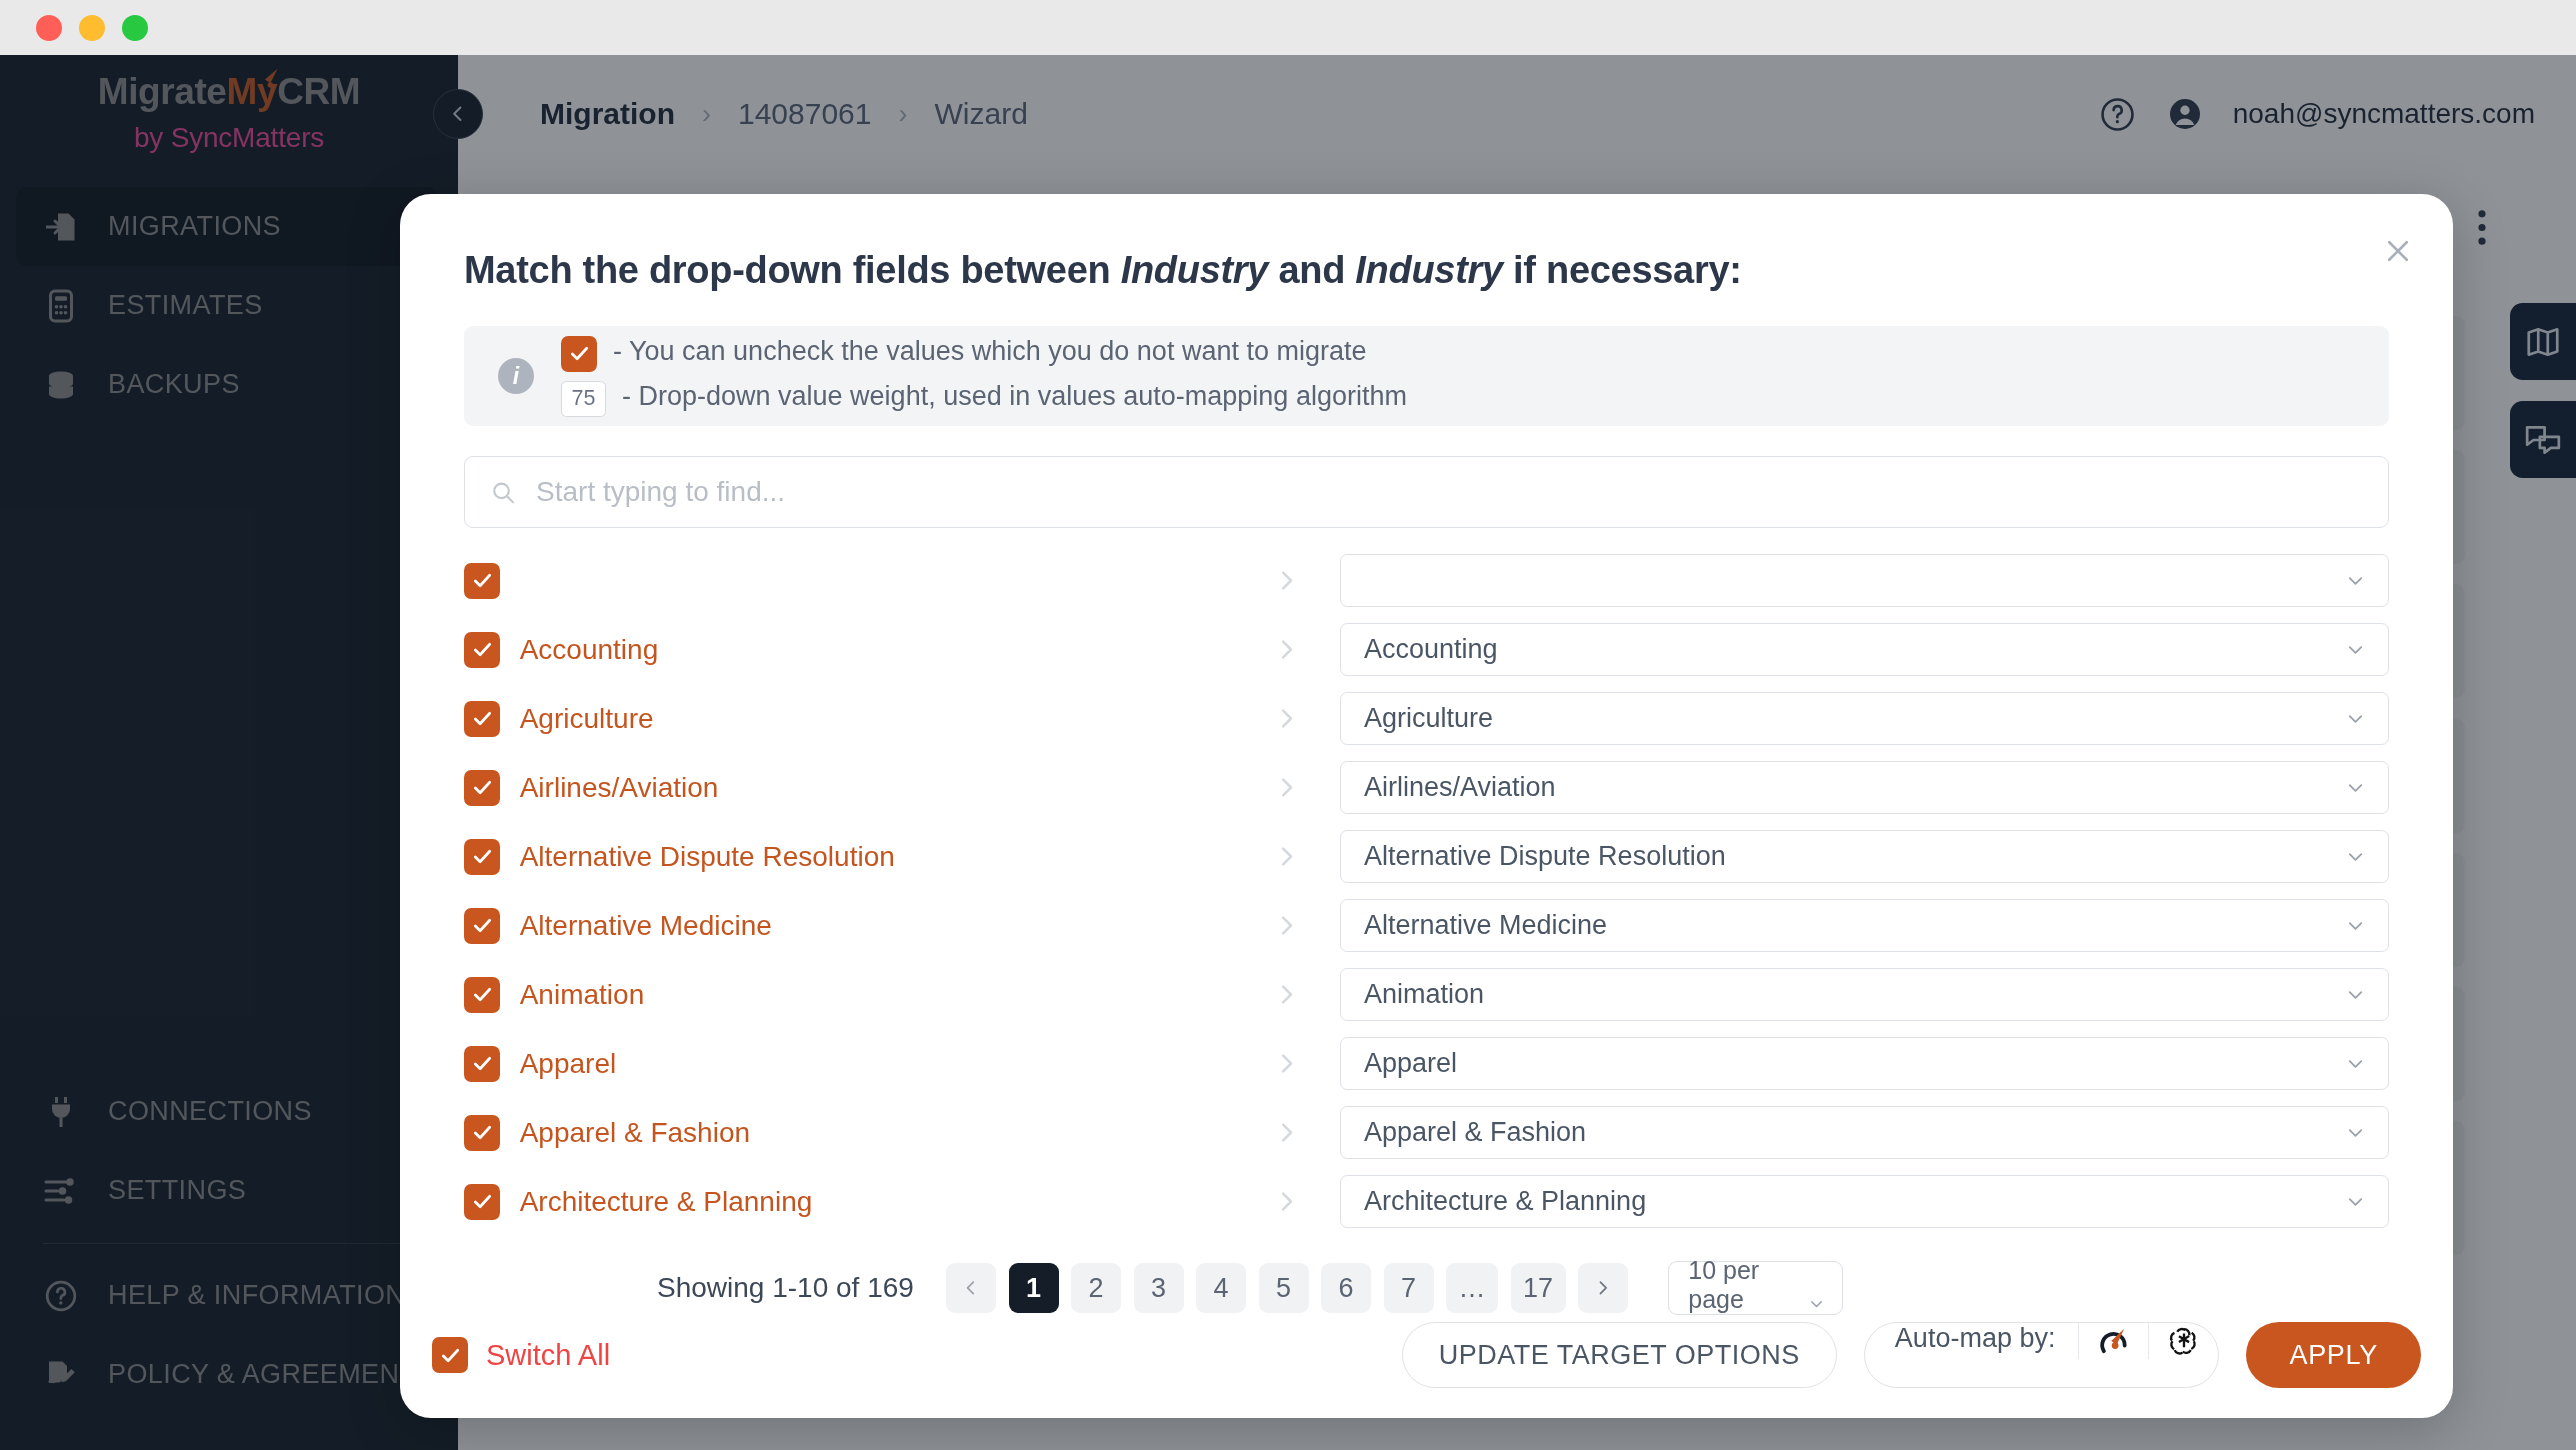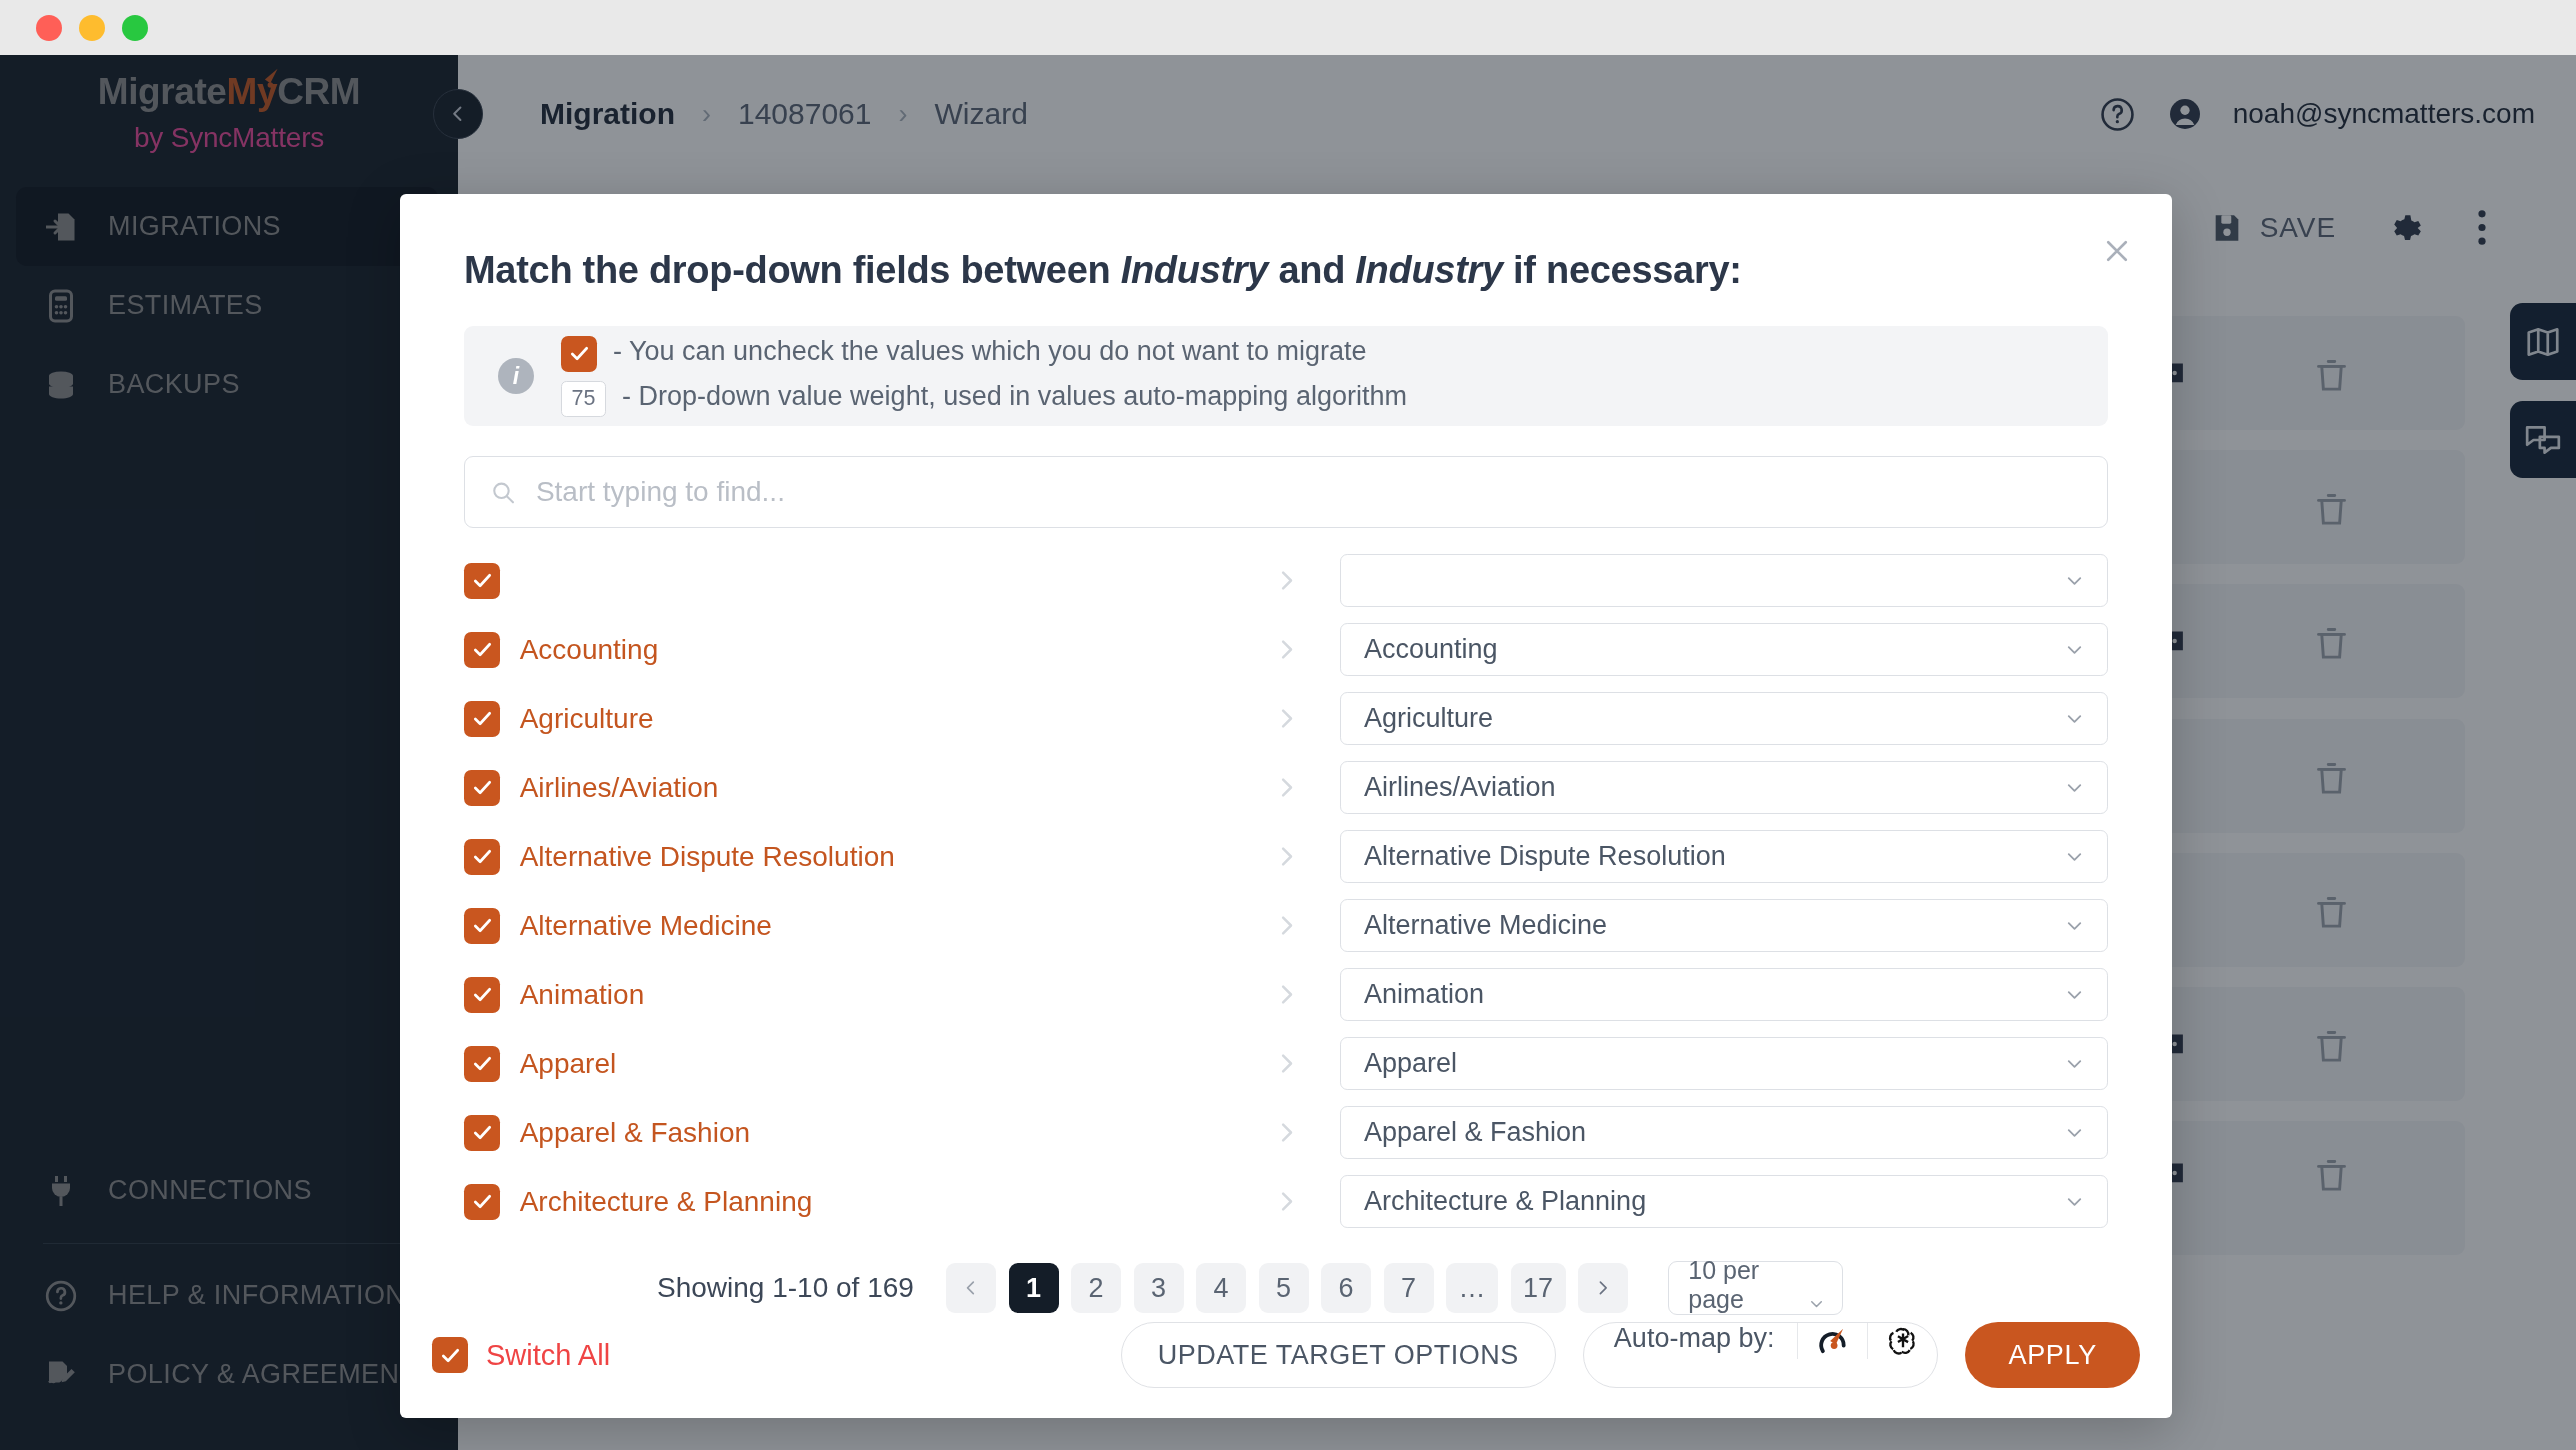--- a/index.html
+++ b/index.html
@@ -140,23 +140,23 @@
   .scrim {
     position: absolute; top: 0; left: 0;
     width: 2576px; height: 1395px;
     background: rgba(20,29,40,0.48);
   }
 
   
   .modal {
     position: absolute;
     left: 400px; top: 139px;
-    width: 1772px; height: 1224px;
+    width: 2053px; height: 1224px;
     background: #ffffff;
-    border-radius: 6px;
+    border-radius: 31px;
     box-shadow: 0 12.5px 54px rgba(0,0,0,0.22);
     padding: 0 32px;
   }
   .modal-close {
     position: absolute; top: 33px; right: 32px;
     width: 47px; height: 47px; cursor: pointer;
     display: flex; align-items: center; justify-content: center;
   }
   .modal-title {
     margin: 55px 0 0 32px;
@@ -356,20 +356,33 @@
 
     <nav>
       <div class="nav-item">
         <svg class="nav-icon" viewBox="0 0 24 24">
           <rect x="8" y="2" width="2" height="4" fill="#8d8d8d"></rect>
             <rect x="14" y="2" width="2" height="4" fill="#8d8d8d"></rect>
           <path d="M6 7h12v3a6 6 0 0 1-6 6 6 6 0 0 1-6-6V7z" fill="#8d8d8d"></path>
           <rect x="11" y="16" width="2" height="6" fill="#8d8d8d"></rect>
         </svg>
         <span class="nav-label">CONNECTIONS</span>
+      </div>
+      <div class="nav-item">
+        <svg class="nav-icon" viewBox="0 0 24 24">
+          <g stroke="#8d8d8d" stroke-width="2" stroke-linecap="round">
+            <path d="M2 6h14"></path>
+              <path d="M2 12h8"></path>
+              <path d="M2 18h12"></path>
+          </g>
+          <circle cx="18" cy="6" r="2.5" fill="#8d8d8d"></circle>
+            <circle cx="13" cy="12" r="2.5" fill="#8d8d8d"></circle>
+            <circle cx="17" cy="18" r="2.5" fill="#8d8d8d"></circle>
+        </svg>
+        <span class="nav-label">SETTINGS</span>
       </div>
       <div class="nav-sep"></div>
       <div class="nav-item">
         <svg class="nav-icon" viewBox="0 0 24 24">
           <circle cx="12" cy="12" r="9.2" fill="none" stroke="#8d8d8d" stroke-width="1.8"></circle>
           <path d="M9.6 9.3a2.5 2.5 0 1 1 3.3 2.4c-.7.3-1 .9-1 1.6v.4" fill="none" stroke="#8d8d8d" stroke-width="1.8" stroke-linecap="round"></path>
           <circle cx="11.9" cy="16.6" r="1.1" fill="#8d8d8d"></circle>
         </svg>
         <span class="nav-label">HELP &amp; INFORMATION</span>
       </div>

